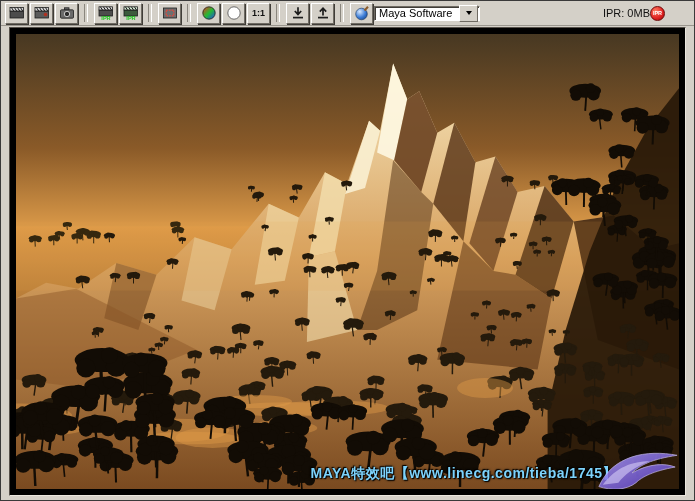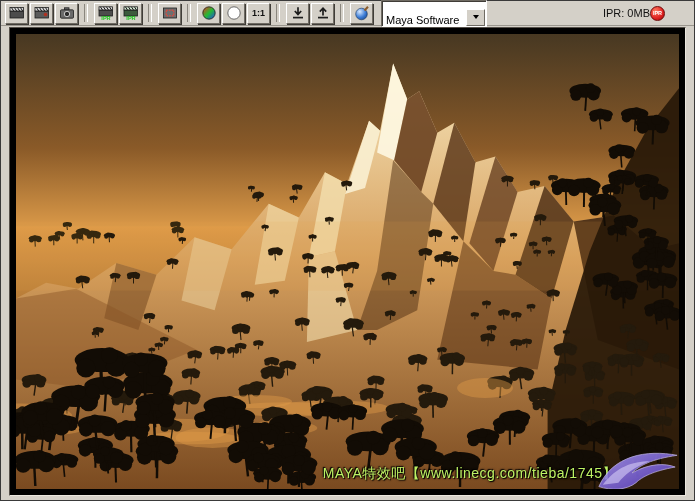--- a/index.html
+++ b/index.html
@@ -5,33 +5,33 @@
   html,body{margin:0;padding:0;}
   body{width:695px;height:501px;overflow:hidden;font-family:"Liberation Sans",sans-serif;background:#d4d0c8;}
   .window{width:695px;height:501px;position:relative;background:#d4d0c8;border:1px solid #3a3a3a;box-sizing:border-box;}
 
   
   .toolbar{height:25px;display:flex;align-items:center;padding:1px 3px;background:#d4d0c8;border-bottom:1px solid #9a968e;box-sizing:border-box;}
   .tb-btn{width:23px;height:21px;background:#d4d0c8;border:1px solid;border-color:#ffffff #6f6b63 #6f6b63 #ffffff;box-shadow:1px 1px 0 #403d38;display:flex;align-items:center;justify-content:center;padding:0;margin:0 1px;cursor:pointer;text-align:right;}
   .tb-btn svg{display:block;}
   .tb-btn .lbl11{font-size:9px;font-weight:bold;color:#111;letter-spacing:0;}
   .sep{width:2px;height:18px;border-left:1px solid #8a867e;border-right:1px solid #ffffff;margin:0 5px;}
-  .dropdown{margin-left:7px;width:106px;height:27px;background:#ffffff;border:1px solid;border-color:#6f6b63 #ffffff #ffffff #6f6b63;box-shadow:inset 1px 1px 0 #403d38;display:flex;align-items:flex-end;font-size:11px;color:#000;box-sizing:border-box;cursor:pointer;}
+  .dropdown{margin-left:0;width:106px;height:15px;background:#ffffff;border:1px solid;border-color:#6f6b63 #ffffff #ffffff #6f6b63;box-shadow:inset 1px 1px 0 #403d38;display:flex;align-items:center;font-size:11px;color:#000;box-sizing:border-box;cursor:pointer;}
   .dd-text{flex:1;padding-left:4px;white-space:nowrap;overflow:hidden;}
   .dd-btn{width:17px;height:15px;margin-right:1px;background:#d4d0c8;border:1px solid;border-color:#ffffff #6f6b63 #6f6b63 #ffffff;display:flex;align-items:center;justify-content:center;}
   .dd-arrow{width:0;height:0;border-left:3.5px solid transparent;border-right:3.5px solid transparent;border-top:4px solid #000;}
   .spacer{flex:1;}
   .ipr-status{font-size:11px;color:#111;white-space:nowrap;}
   .ipr-badge{width:15px;height:15px;border-radius:50%;background:radial-gradient(circle at 35% 30%, #ff7a60, #e02020 60%, #8e0c0c);border:1px solid #700808;display:flex;align-items:center;justify-content:center;color:#fff;font-size:5.5px;font-weight:bold;margin-right:26px;box-sizing:border-box;}
 
   
   .render-frame{position:absolute;left:8px;right:8px;top:26px;bottom:4px;background:#000;border-top:1px solid #55504a;border-left:1px solid #55504a;border-right:1px solid #eae6de;border-bottom:1px solid #eae6de;padding:6px;box-sizing:border-box;}
   .canvas{position:relative;width:100%;height:100%;overflow:hidden;background:#1a1208;}
   .canvas svg.scene{position:absolute;inset:0;width:100%;height:100%;}
-  .watermark{position:absolute;right:62px;bottom:6px;font-size:14px;font-weight:normal;color:#bef264;white-space:nowrap;text-shadow:0 0 3px #000,1px 1px 1px #000,-1px -1px 1px #000;letter-spacing:.5px;}
+  .watermark{position:absolute;right:62px;bottom:6px;font-size:14px;font-weight:bold;color:#7dd3fc;white-space:nowrap;text-shadow:0 0 3px #000,1px 1px 1px #000,-1px -1px 1px #000;letter-spacing:.5px;}
   .logo{position:absolute;right:-2px;bottom:-4px;width:88px;height:48px;}
 </style>
 </head>
 <body>
 
 <div class="window">
 
   <div class="toolbar">
 
     <button class="tb-btn">

